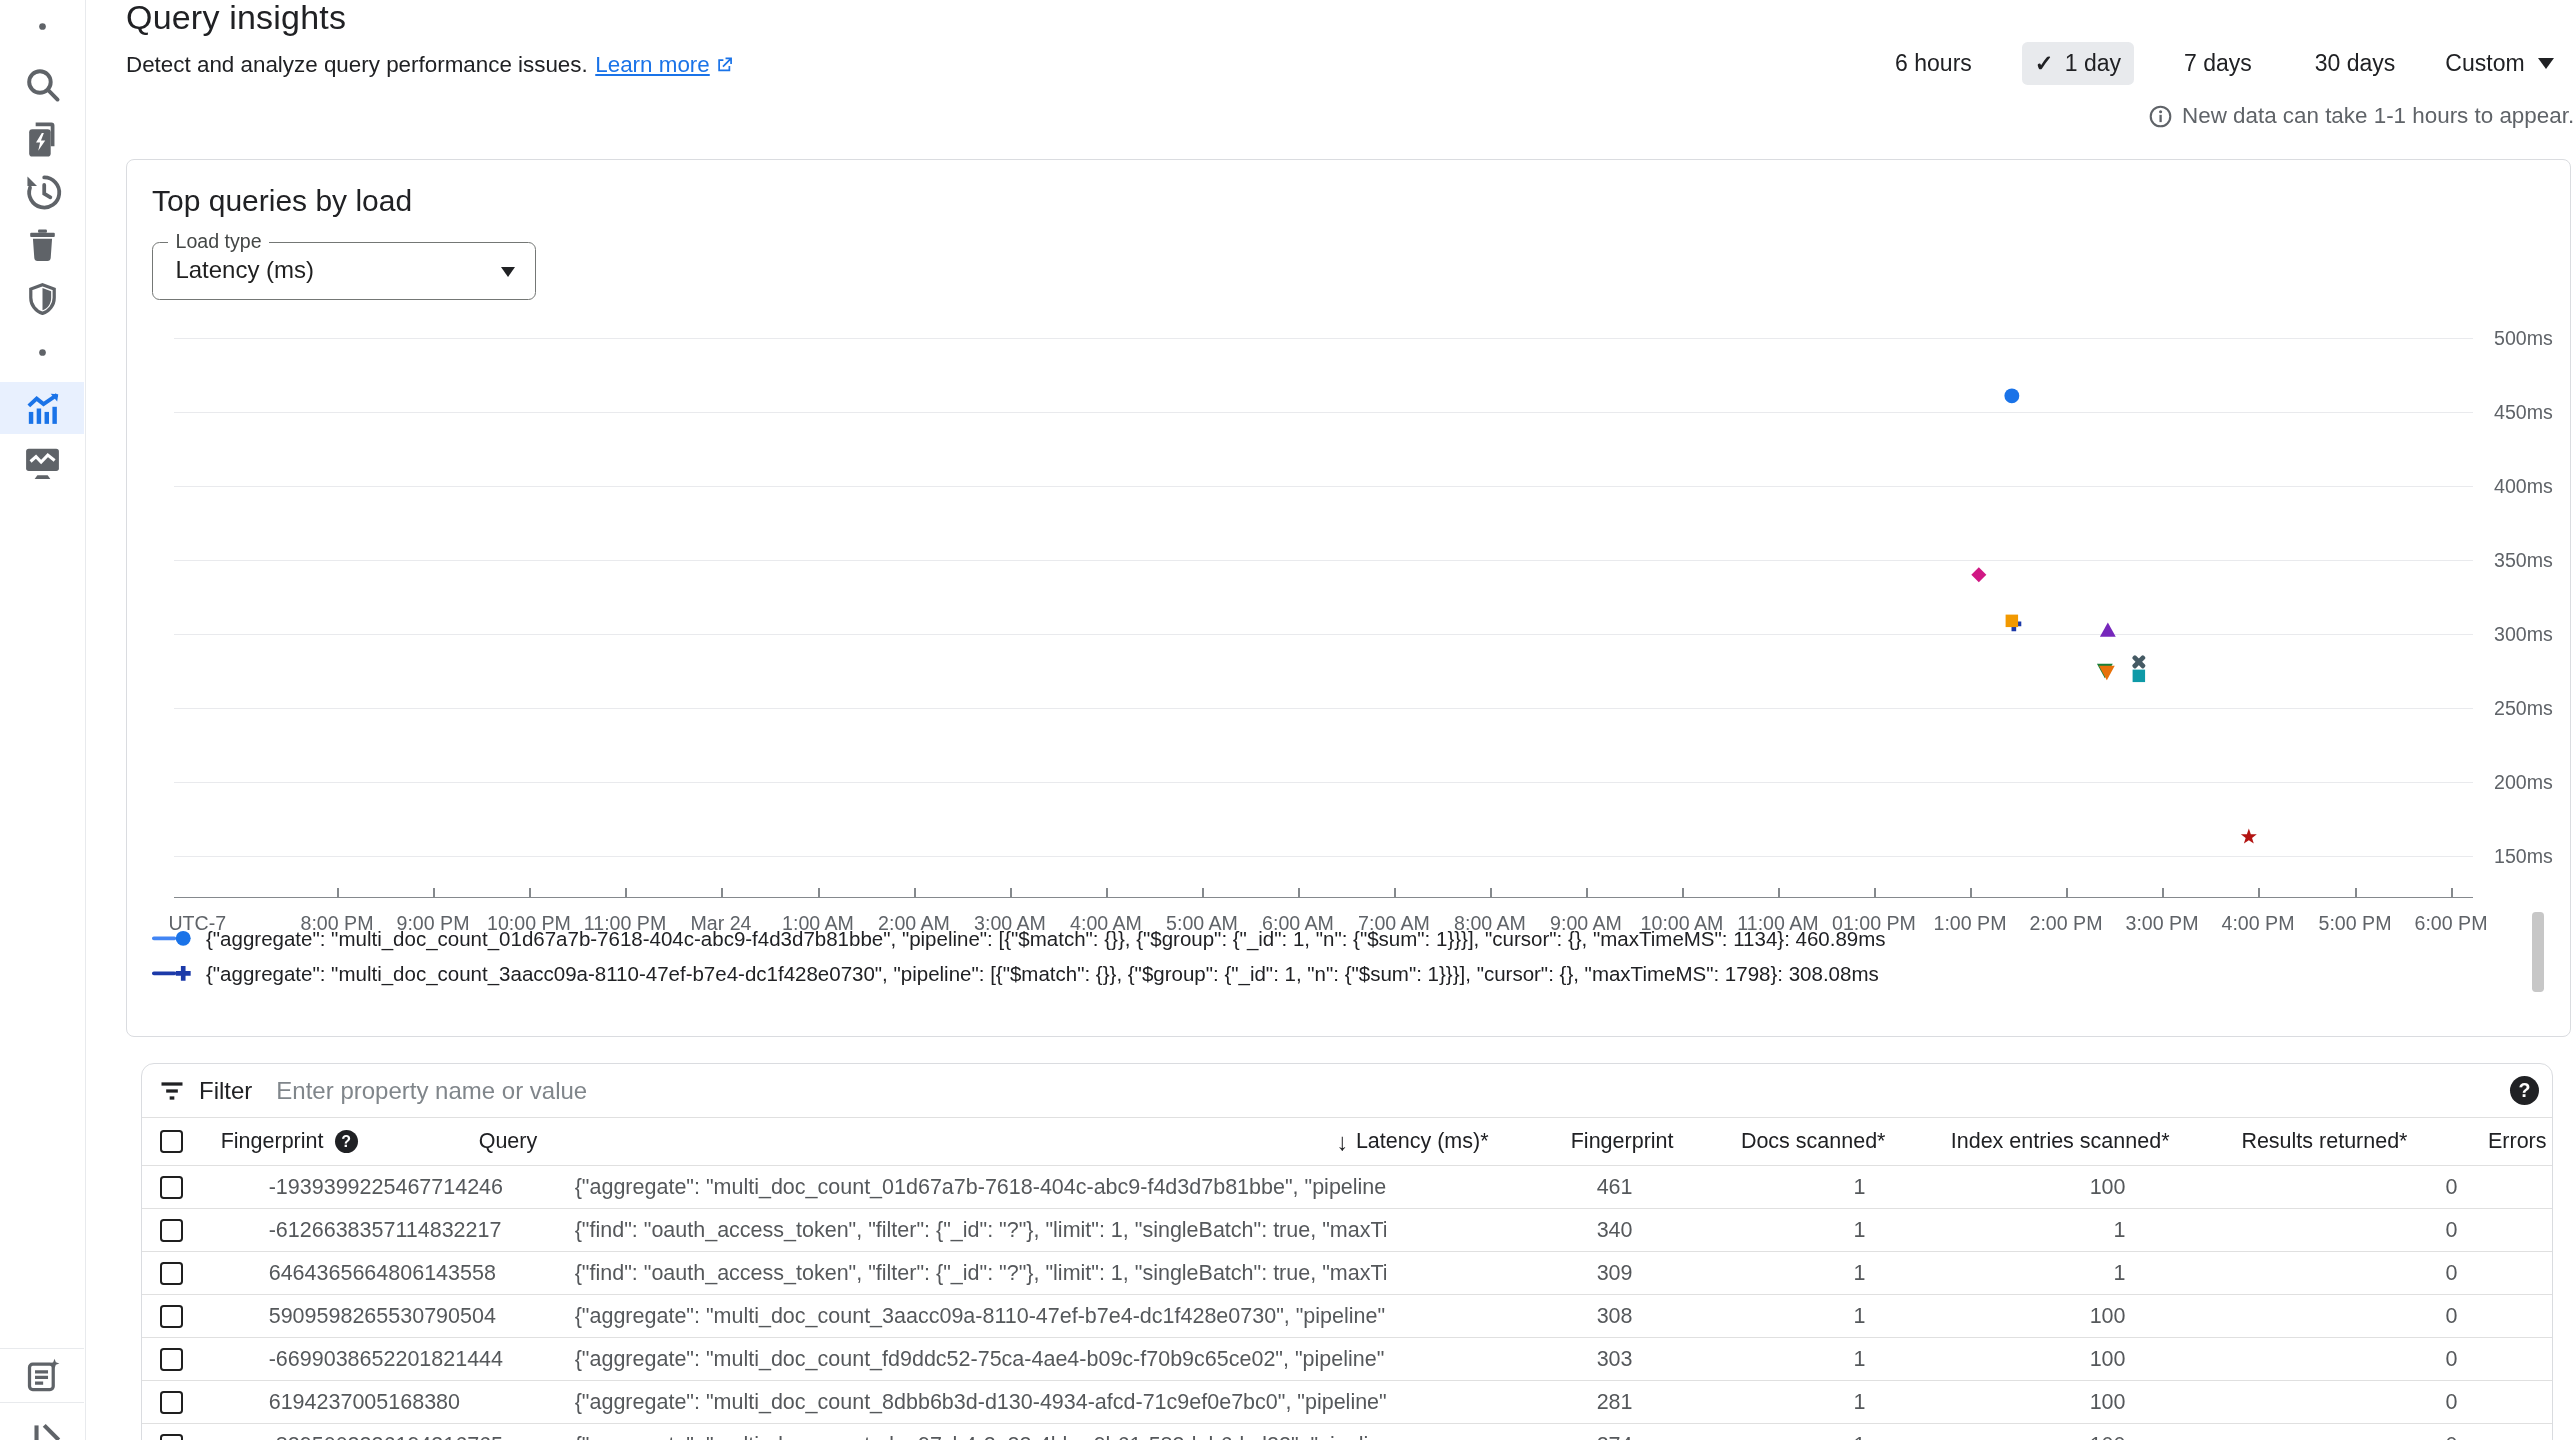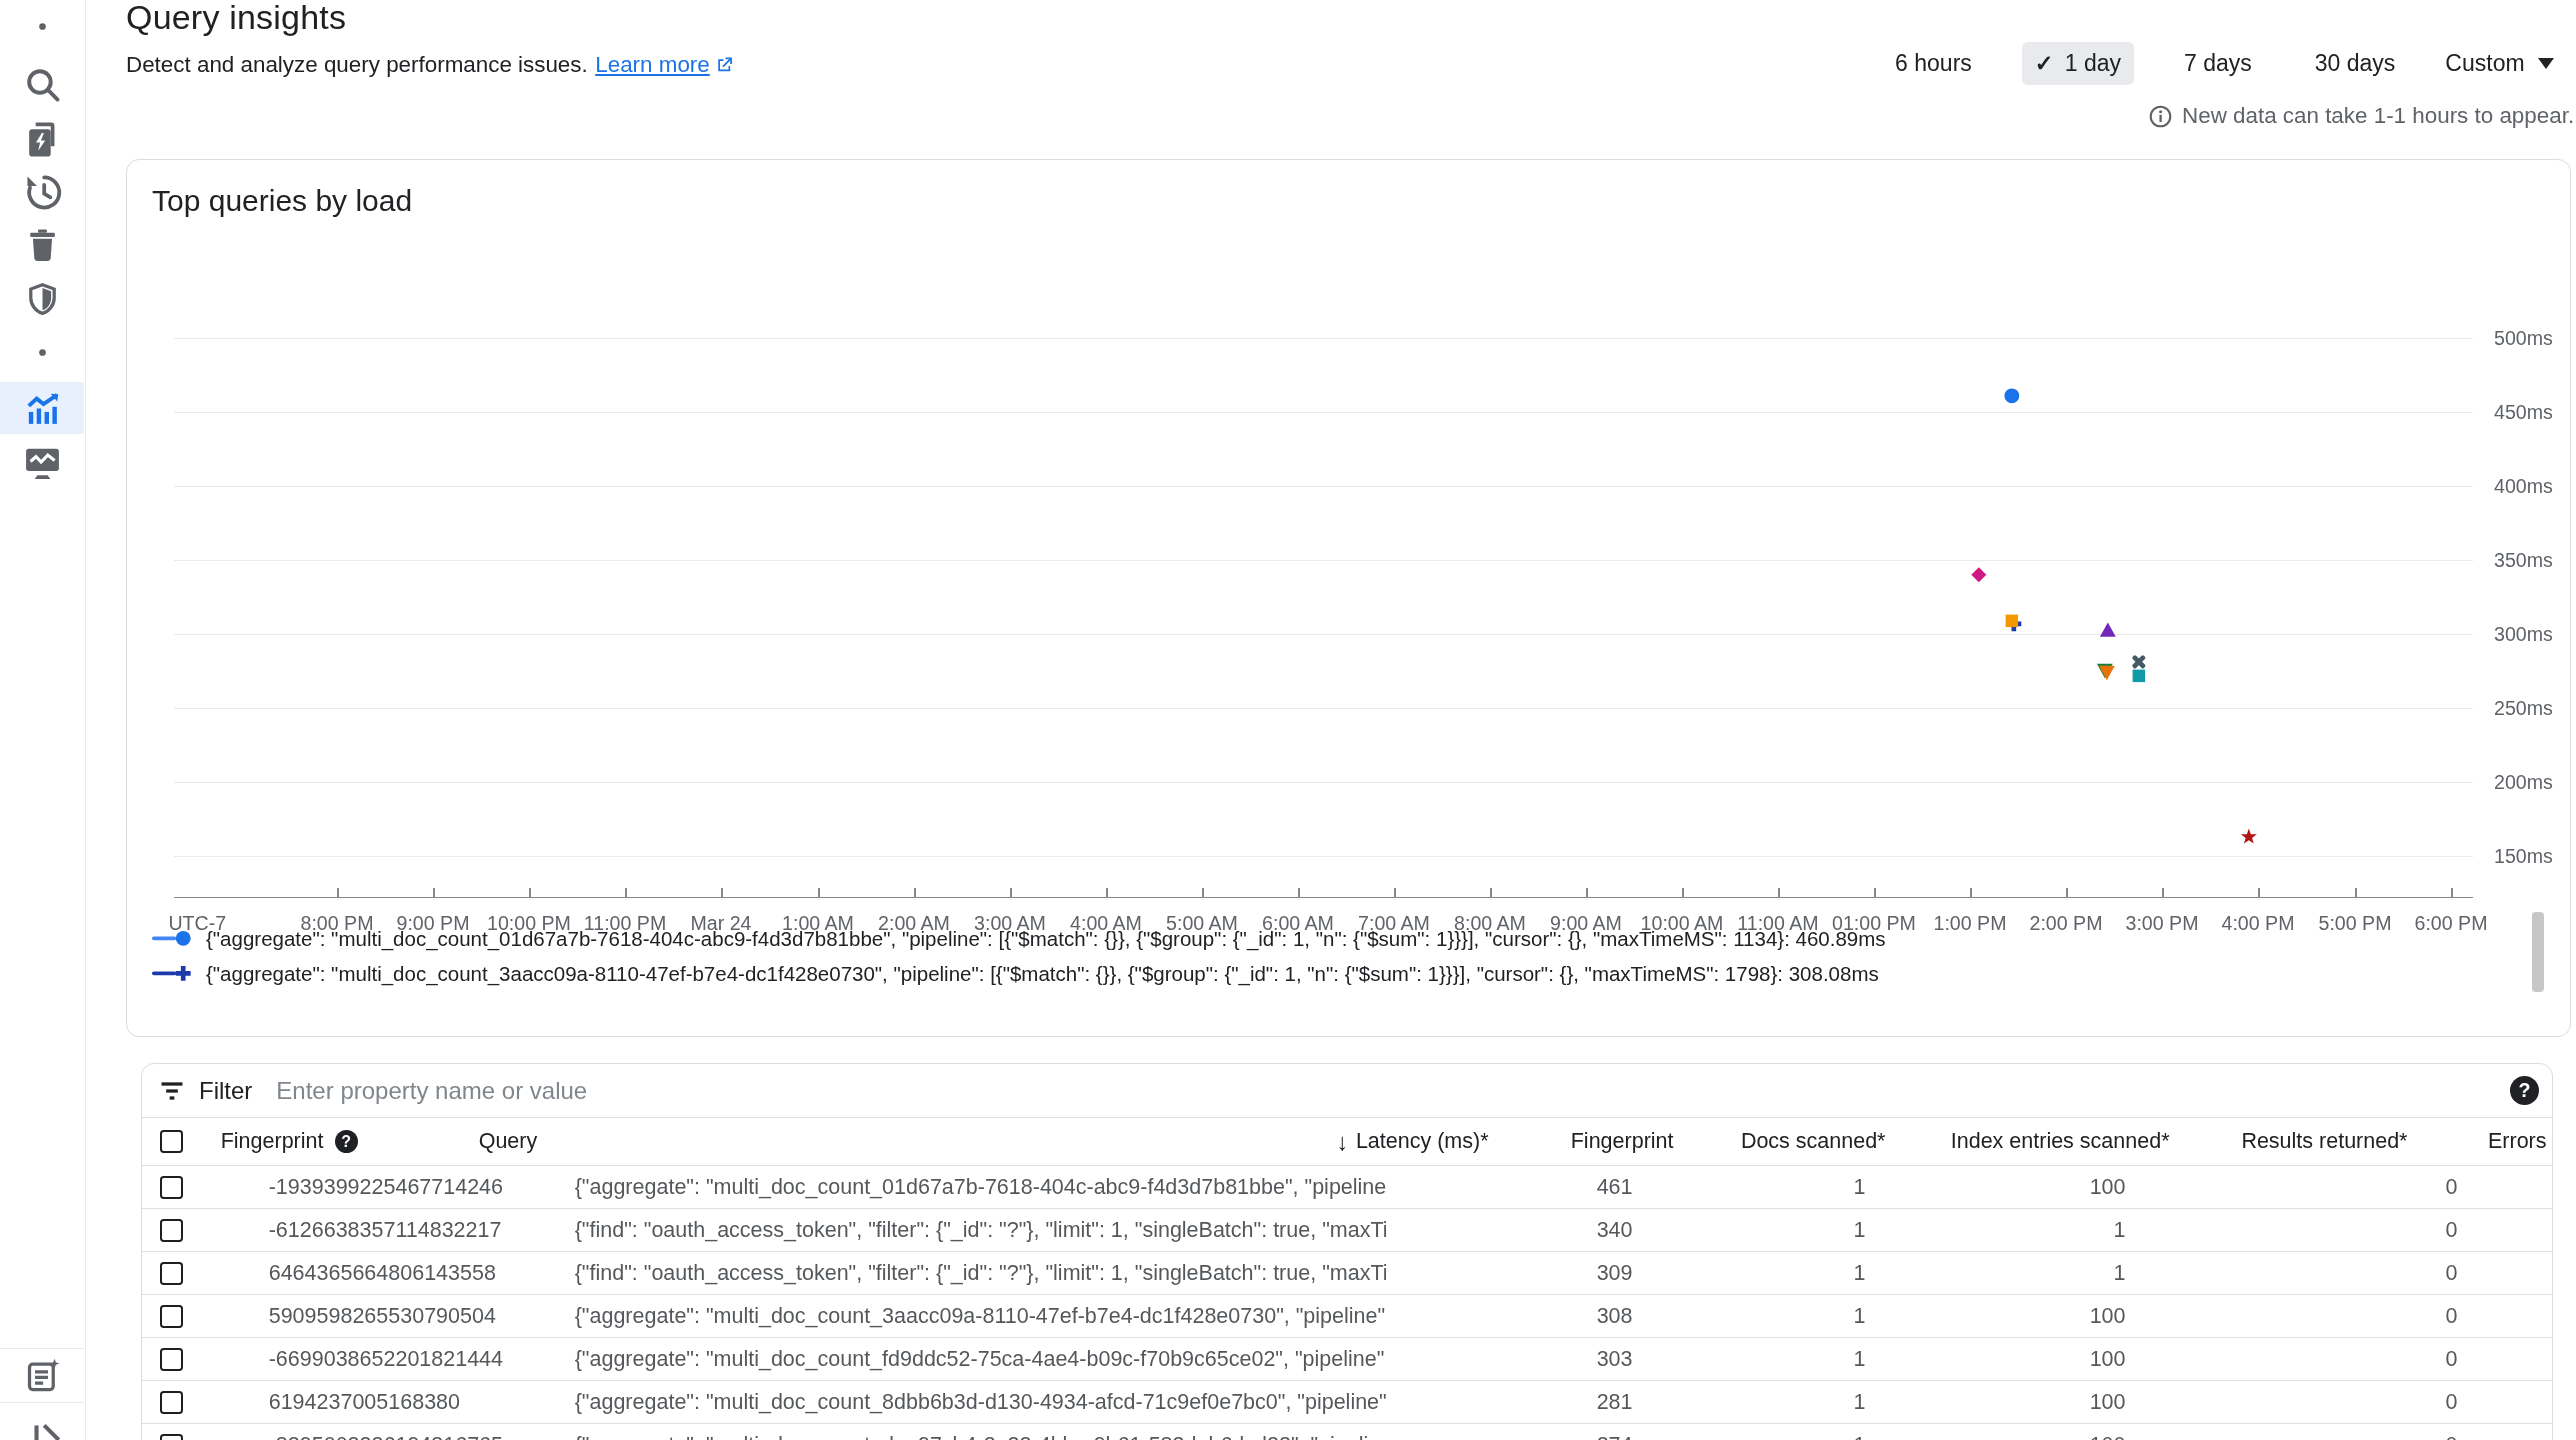--- a/index.html
+++ b/index.html
@@ -19,21 +19,21 @@
   #subtitle a { color:#1a73e8; text-decoration:underline; cursor:pointer; display:inline-flex; align-items:center; gap:4.7px; }
   #time-ranges { position:absolute; top:41px; right:22.4px; display:flex; align-items:center; gap:37px; font-size:23px; font-weight:500; color:#202124; height:45px; }
   .range-btn { cursor:pointer; display:flex; align-items:flex-end; gap:11.2px; padding:8.4px 13px; border-radius:5.6px; white-space:nowrap; }
   .range-btn.selected { background:#e8eaed; }
   .range-btn .check { font-weight:700; font-size:22.4px; }
   #custom-btn { display:flex; align-items:center; gap:13px; cursor:pointer; }
   .caret-down { width:0; height:0; border-left:8.4px solid transparent; border-right:8.4px solid transparent; border-top:11.2px solid #202124; }
   #info-note { position:absolute; top:103px; right:1.9px; display:flex; align-items:center; gap:9.3px; color:#5f6368; font-size:22.4px; }
 
   
-  #chart-card { position:absolute; left:126px; top:159px; width:2445px; height:878px; border:1.9px solid #dadce0; border-radius:13px; background:#fff; }
+  #chart-card { position:absolute; left:126px; top:159px; width:2445px; height:878px; border:1.9px solid #dadce0; border-radius:8px; background:#fff; }
   #chart-title { position:absolute; left:25px; top:24px; font-size:30px; font-weight:500; color:#202124; }
   #load-type { position:absolute; left:25px; top:82px; width:384px; height:58px; border:1.9px solid #747775; border-radius:7.5px; cursor:pointer; background:#fff; }
   #load-type .float-label { position:absolute; top:-13px; left:15px; background:#fff; padding:0 7.5px; font-size:19.6px; font-weight:500; color:#444746; }
   #load-type .value { position:absolute; left:22.4px; top:13px; font-size:24px; color:#1f1f1f; }
   #load-type .caret-down { position:absolute; right:20.5px; top:24px; border-left-width:7.5px; border-right-width:7.5px; border-top-width:10.3px; }
 
   #plot { position:absolute; left:47px; top:163px; width:2299px; height:575px; border-bottom:1.9px solid #85898d; }
   .gridline { position:absolute; left:0; width:2299px; height:0; border-top:0.9px solid #e9eaed; }
   .ytick-label { position:absolute; left:2320px; transform:translateY(-50%); font-size:19.6px; color:#5f6368; white-space:nowrap; }
   .xtick { position:absolute; bottom:0; width:1.9px; height:9.3px; background:#85898d; }
@@ -190,20 +190,25 @@
         <circle cx="12" cy="12" r="9.4" fill="none" stroke="#5f6368" stroke-width="2"></circle>
         <rect x="11" y="10.4" width="2.2" height="7" fill="#5f6368"></rect>
         <circle cx="12.1" cy="7.4" r="1.5" fill="#5f6368"></circle>
       </svg>
     <span>New data can take 1-1 hours to appear.</span>
   </div>
 
   <section id="chart-card">
     <h2 id="chart-title">Top queries by load</h2>
 
+    <div id="load-type">
+      <span class="float-label">Load type</span>
+      <span class="value">Latency (ms)</span>
+      <span class="caret-down"></span>
+    </div>
 
     <div id="plot">
         <div class="gridline" style="top:15px"></div>
         <div class="ytick-label" style="top:15px">500ms</div>
         <div class="gridline" style="top:89px"></div>
         <div class="ytick-label" style="top:89px">450ms</div>
         <div class="gridline" style="top:163px"></div>
         <div class="ytick-label" style="top:163px">400ms</div>
         <div class="gridline" style="top:237px"></div>
         <div class="ytick-label" style="top:237px">350ms</div>

